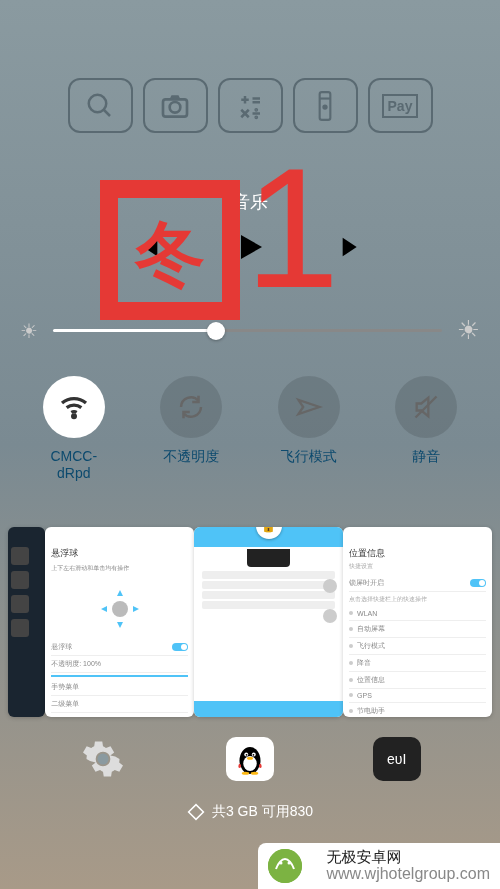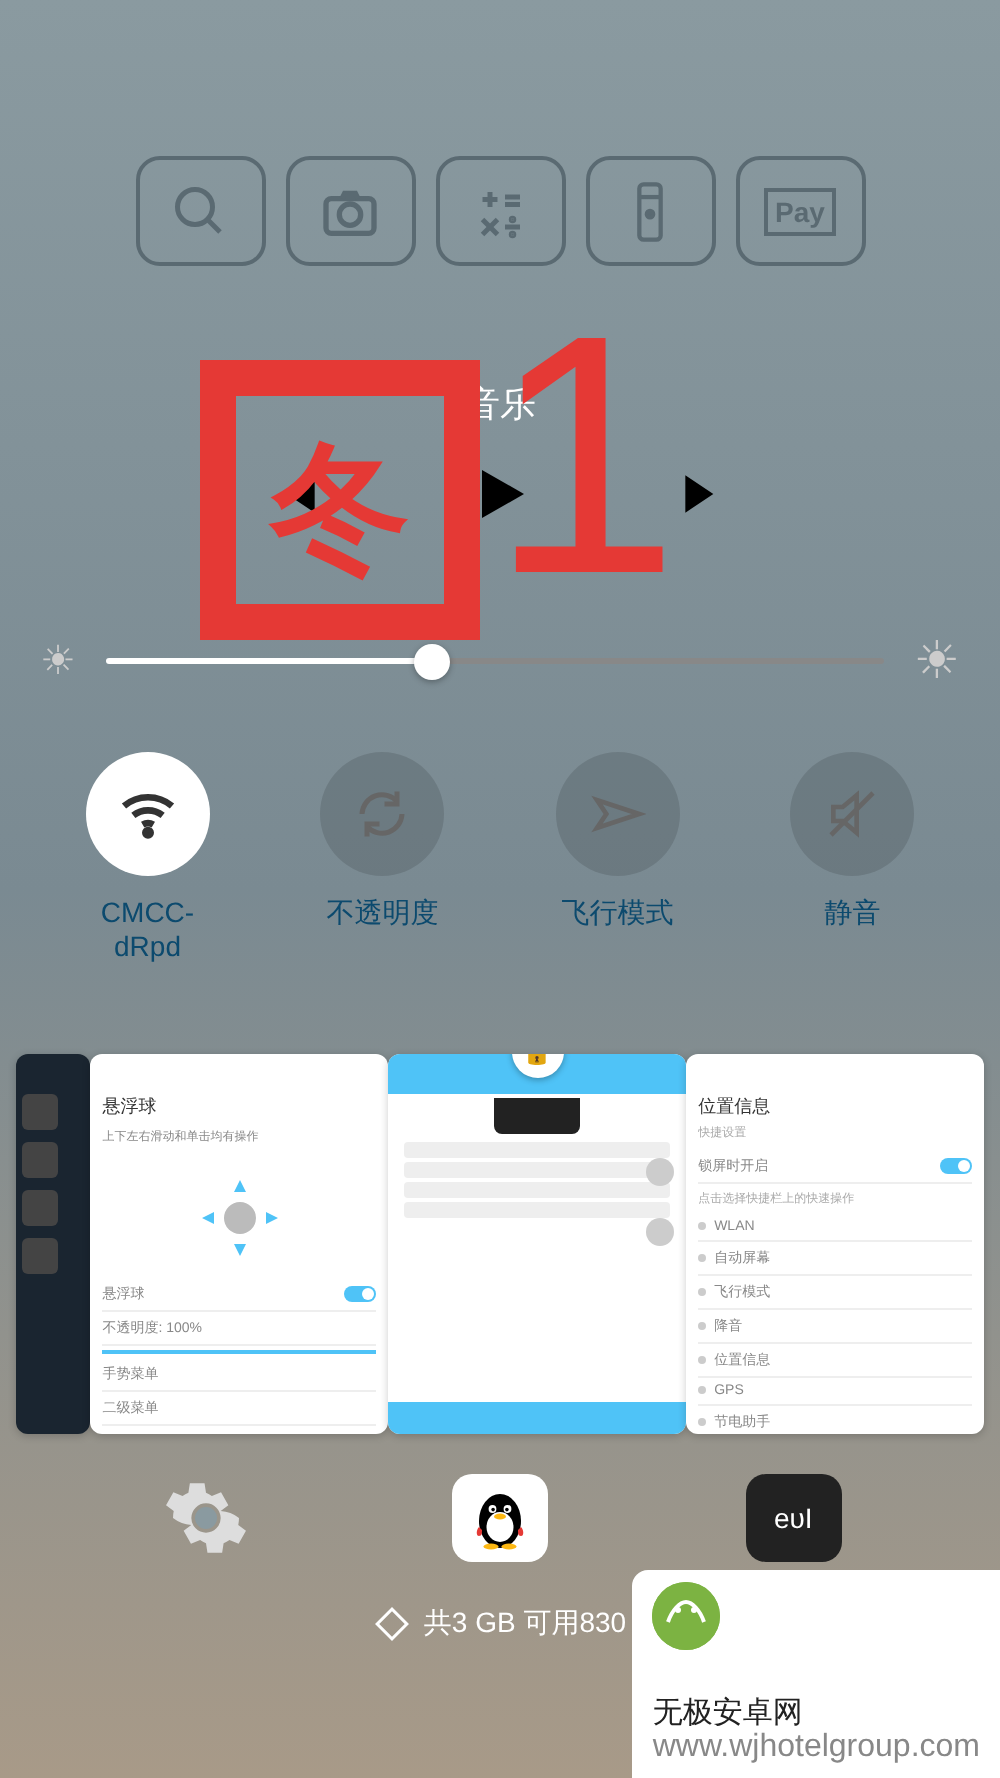--- a/index.html
+++ b/index.html
@@ -201,27 +201,26 @@
     font-weight: 300;
     top: -30px;
     left: 145px;
     font-family: sans-serif;
   }
   .watermark {
     position: absolute;
     bottom: 0;
     right: 0;
     display: flex;
-    align-items: flex-start;
+    align-items: flex-end;
     background: #fff;
     border-top-left-radius: 8px;
     padding: 6px 10px;
     gap: 24px;
     z-index: 20;
-    flex-direction: column;
   }
   .wm-logo {
     width: 34px; height: 34px;
     background: #7cb342;
     border-radius: 50%;
     position: relative;
   }
   .wm-text { display: flex; flex-direction: column; line-height: 1.1; }
   .wm-title { font-size: 15px; color: #222; font-weight: 500; }
   .wm-url { font-size: 16px; color: #888; }

